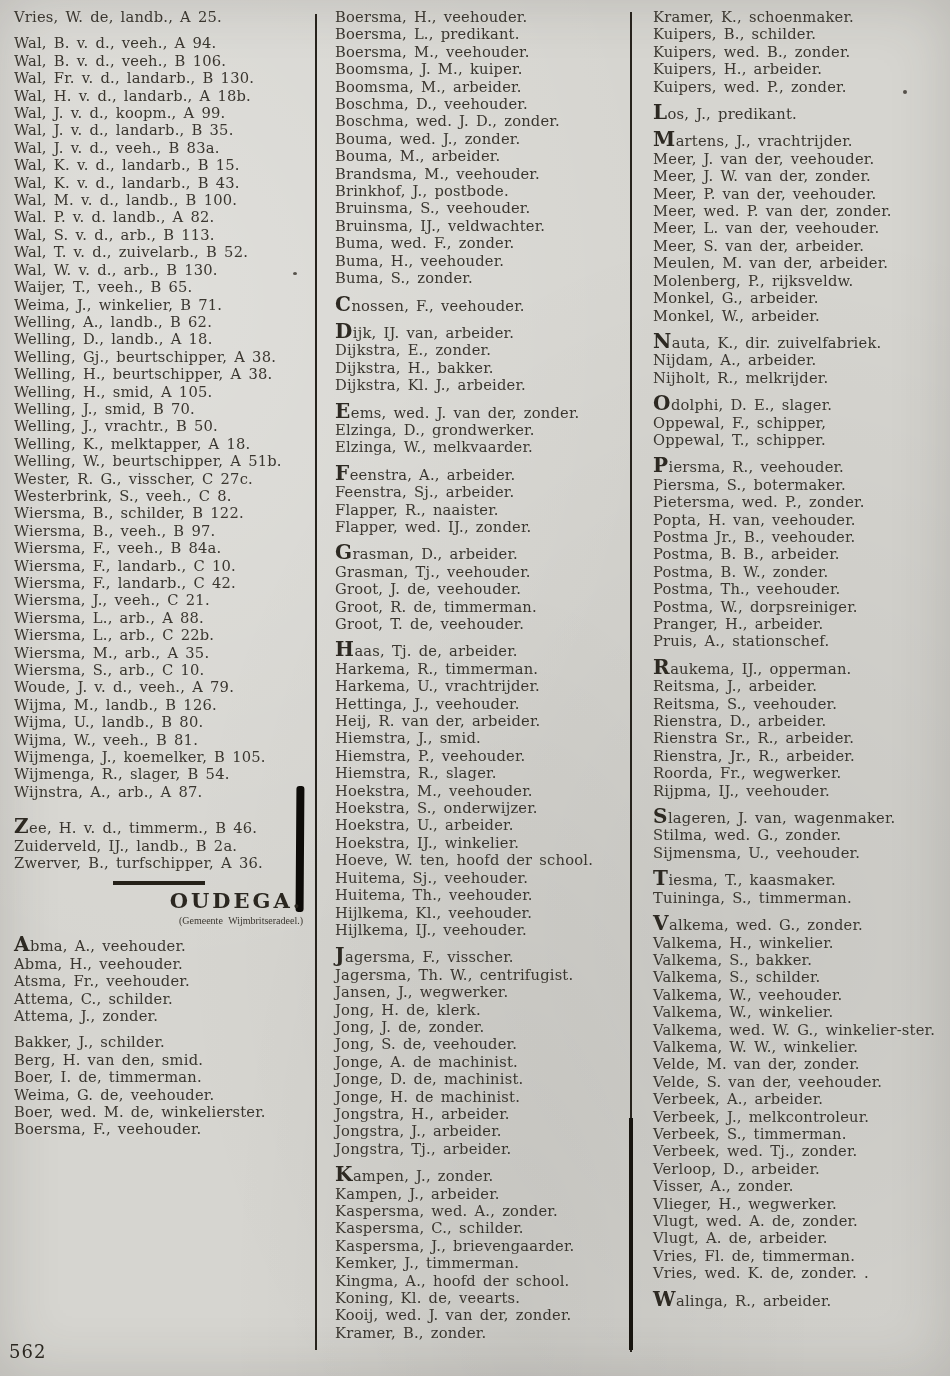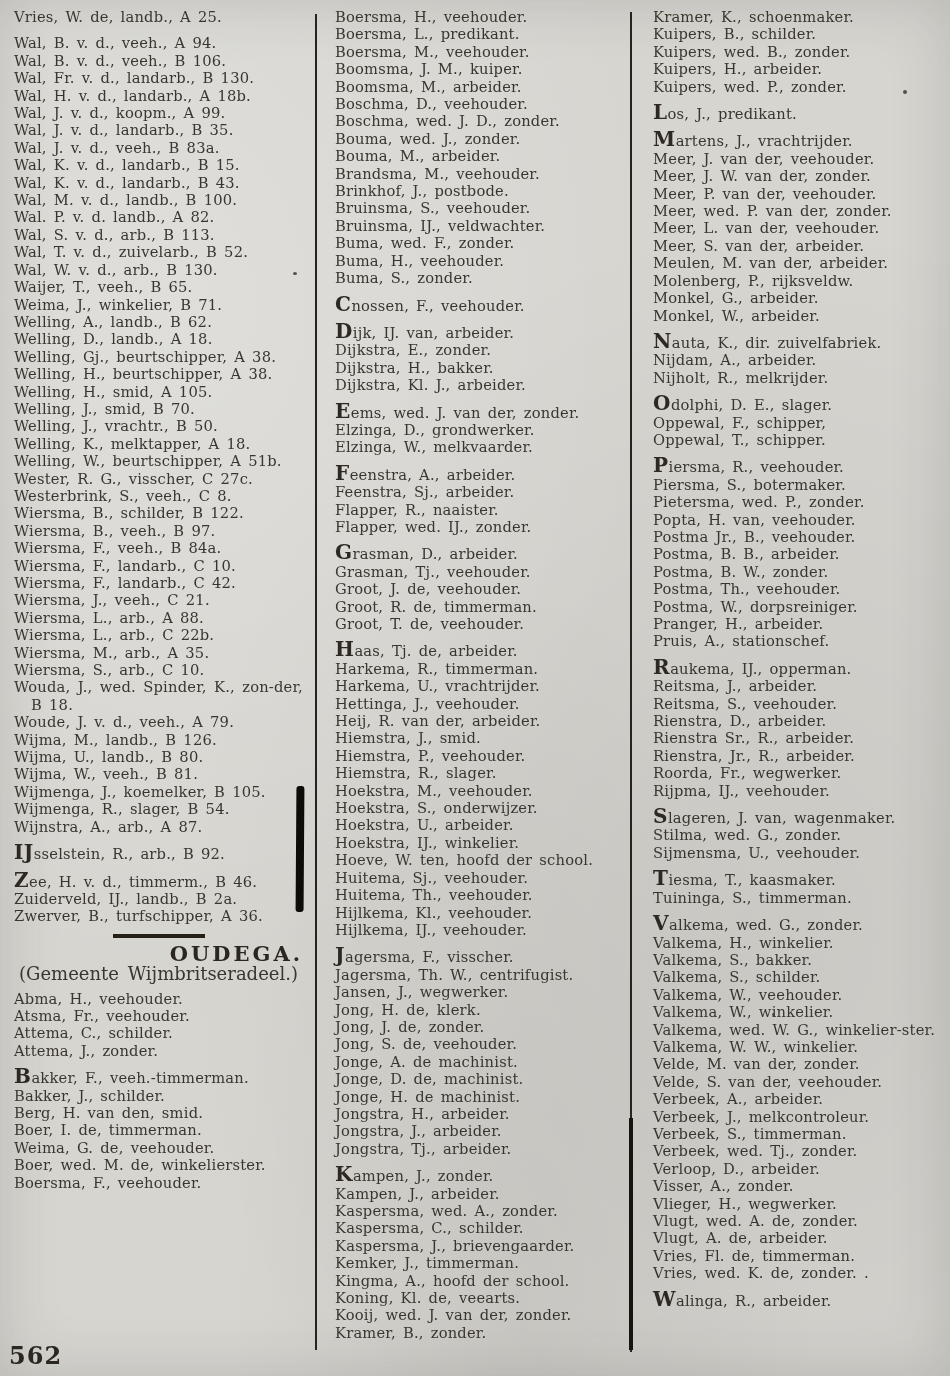--- a/index.html
+++ b/index.html
@@ -40,37 +40,37 @@
     width:92px;height:4px;background:#252119;
     margin:9px auto 7px auto;
   }
   .heading{
     margin:0 0 3px 0;
     font-size:21px;font-weight:bold;
     letter-spacing:3px;text-align:right;color:#2b2720;
   }
   .subheading{
     margin:0 0 7px 0;
-    font-size:18px;text-align:center;word-spacing:3px;
+    font-size:10px;text-align:right;word-spacing:3px;font-family:Liberation Serif, serif;
   }
   .divider{position:absolute;background:#27231d;}
   .divider-1{left:315px;top:14px;width:2px;height:1336px;}
   .divider-2{left:630px;top:12px;width:2px;height:1340px;}
   .divider-2-thick{left:629px;top:1118px;width:4px;height:232px;background:#17140f;}
   .ink-bar{
     position:absolute;left:296px;top:786px;width:8px;height:126px;
     background:#0e0c09;border-radius:3px;transform:rotate(.4deg);
   }
   .speck{position:absolute;background:#55514a;border-radius:50%;}
   .speck-a{left:293px;top:272px;width:4px;height:3px;}
   .speck-b{left:903px;top:90px;width:4px;height:4px;}
   .speck-c{left:772px;top:1013px;width:3px;height:3px;}
   .page-number{
     position:absolute;left:9px;top:1341px;
-    font-size:24px;font-weight:bold;letter-spacing:1px;color:#2b2720;
+    font-size:18px;font-weight:normal;letter-spacing:1px;color:#2b2720;
   }
 </style>
 </head>
 <body>
 
 <div class="page">
   <div class="divider divider-1"></div>
   <div class="divider divider-2"></div>
   <div class="divider divider-2-thick"></div>
   <div class="ink-bar"></div>
@@ -111,43 +111,41 @@
       <p class="entry">Wiersma, B., schilder, B 122.</p>
       <p class="entry">Wiersma, B., veeh., B 97.</p>
       <p class="entry">Wiersma, F., veeh., B 84a.</p>
       <p class="entry">Wiersma, F., landarb., C 10.</p>
       <p class="entry">Wiersma, F., landarb., C 42.</p>
       <p class="entry">Wiersma, J., veeh., C 21.</p>
       <p class="entry">Wiersma, L., arb., A 88.</p>
       <p class="entry">Wiersma, L., arb., C 22b.</p>
       <p class="entry">Wiersma, M., arb., A 35.</p>
       <p class="entry">Wiersma, S., arb., C 10.</p>
-      <p class="entry">Wouda, J., wed. Spinder, K., zon-der, B 18.</p>
       <p class="entry">Woude, J. v. d., veeh., A 79.</p>
       <p class="entry">Wijma, M., landb., B 126.</p>
       <p class="entry">Wijma, U., landb., B 80.</p>
       <p class="entry">Wijma, W., veeh., B 81.</p>
       <p class="entry">Wijmenga, J., koemelker, B 105.</p>
       <p class="entry">Wijmenga, R., slager, B 54.</p>
       <p class="entry">Wijnstra, A., arb., A 87.</p>
       <div class="gap"></div>
-      <p class="entry"><span class="cap">IJ</span>sselstein, R., arb., B 92.</p>
       <div class="gap"></div>
       <p class="entry"><span class="cap">Z</span>ee, H. v. d., timmerm., B 46.</p>
       <p class="entry">Zuiderveld, IJ., landb., B 2a.</p>
       <p class="entry">Zwerver, B., turfschipper, A 36.</p>
       <div class="rule"></div>
       <h2 class="heading">OUDEGA.</h2>
       <div class="subheading">(Gemeente Wijmbritseradeel.)</div>
+      <p class="entry"><span class="cap">A</span>bma, A., veehouder.</p>
       <p class="entry">Abma, H., veehouder.</p>
       <p class="entry">Atsma, Fr., veehouder.</p>
       <p class="entry">Attema, C., schilder.</p>
       <p class="entry">Attema, J., zonder.</p>
       <div class="gap"></div>
-      <p class="entry"><span class="cap">B</span>akker, F., veeh.-timmerman.</p>
       <p class="entry">Bakker, J., schilder.</p>
       <p class="entry">Berg, H. van den, smid.</p>
       <p class="entry">Boer, I. de, timmerman.</p>
       <p class="entry">Weima, G. de, veehouder.</p>
       <p class="entry">Boer, wed. M. de, winkelierster.</p>
       <p class="entry">Boersma, F., veehouder.</p>
     </div>
   <div class="col col3">
       <p class="entry">Kramer, K., schoenmaker.</p>
       <p class="entry">Kuipers, B., schilder.</p>

